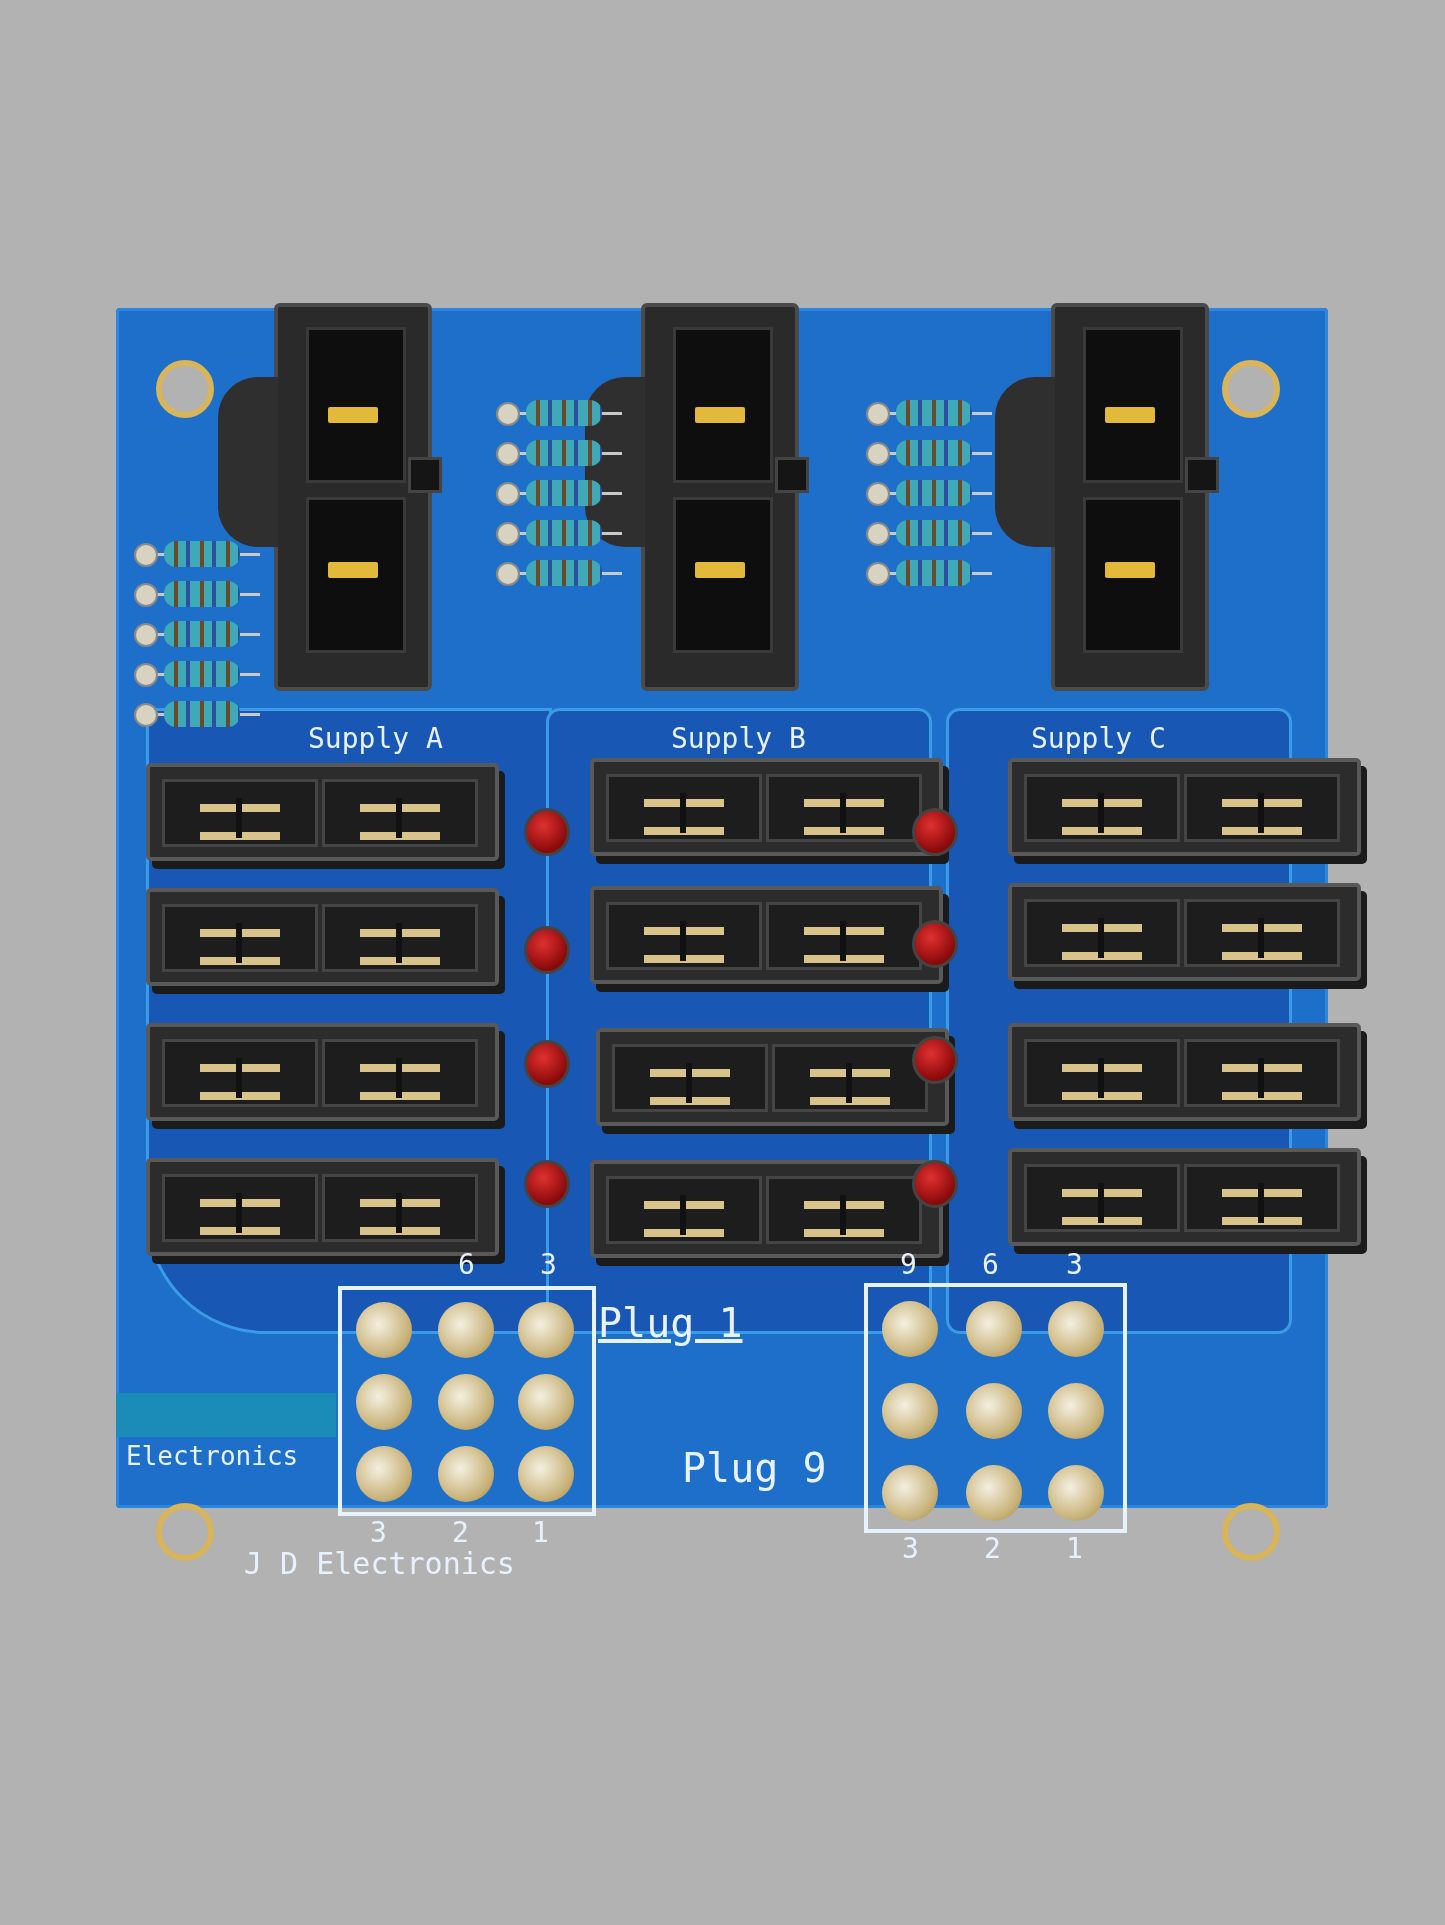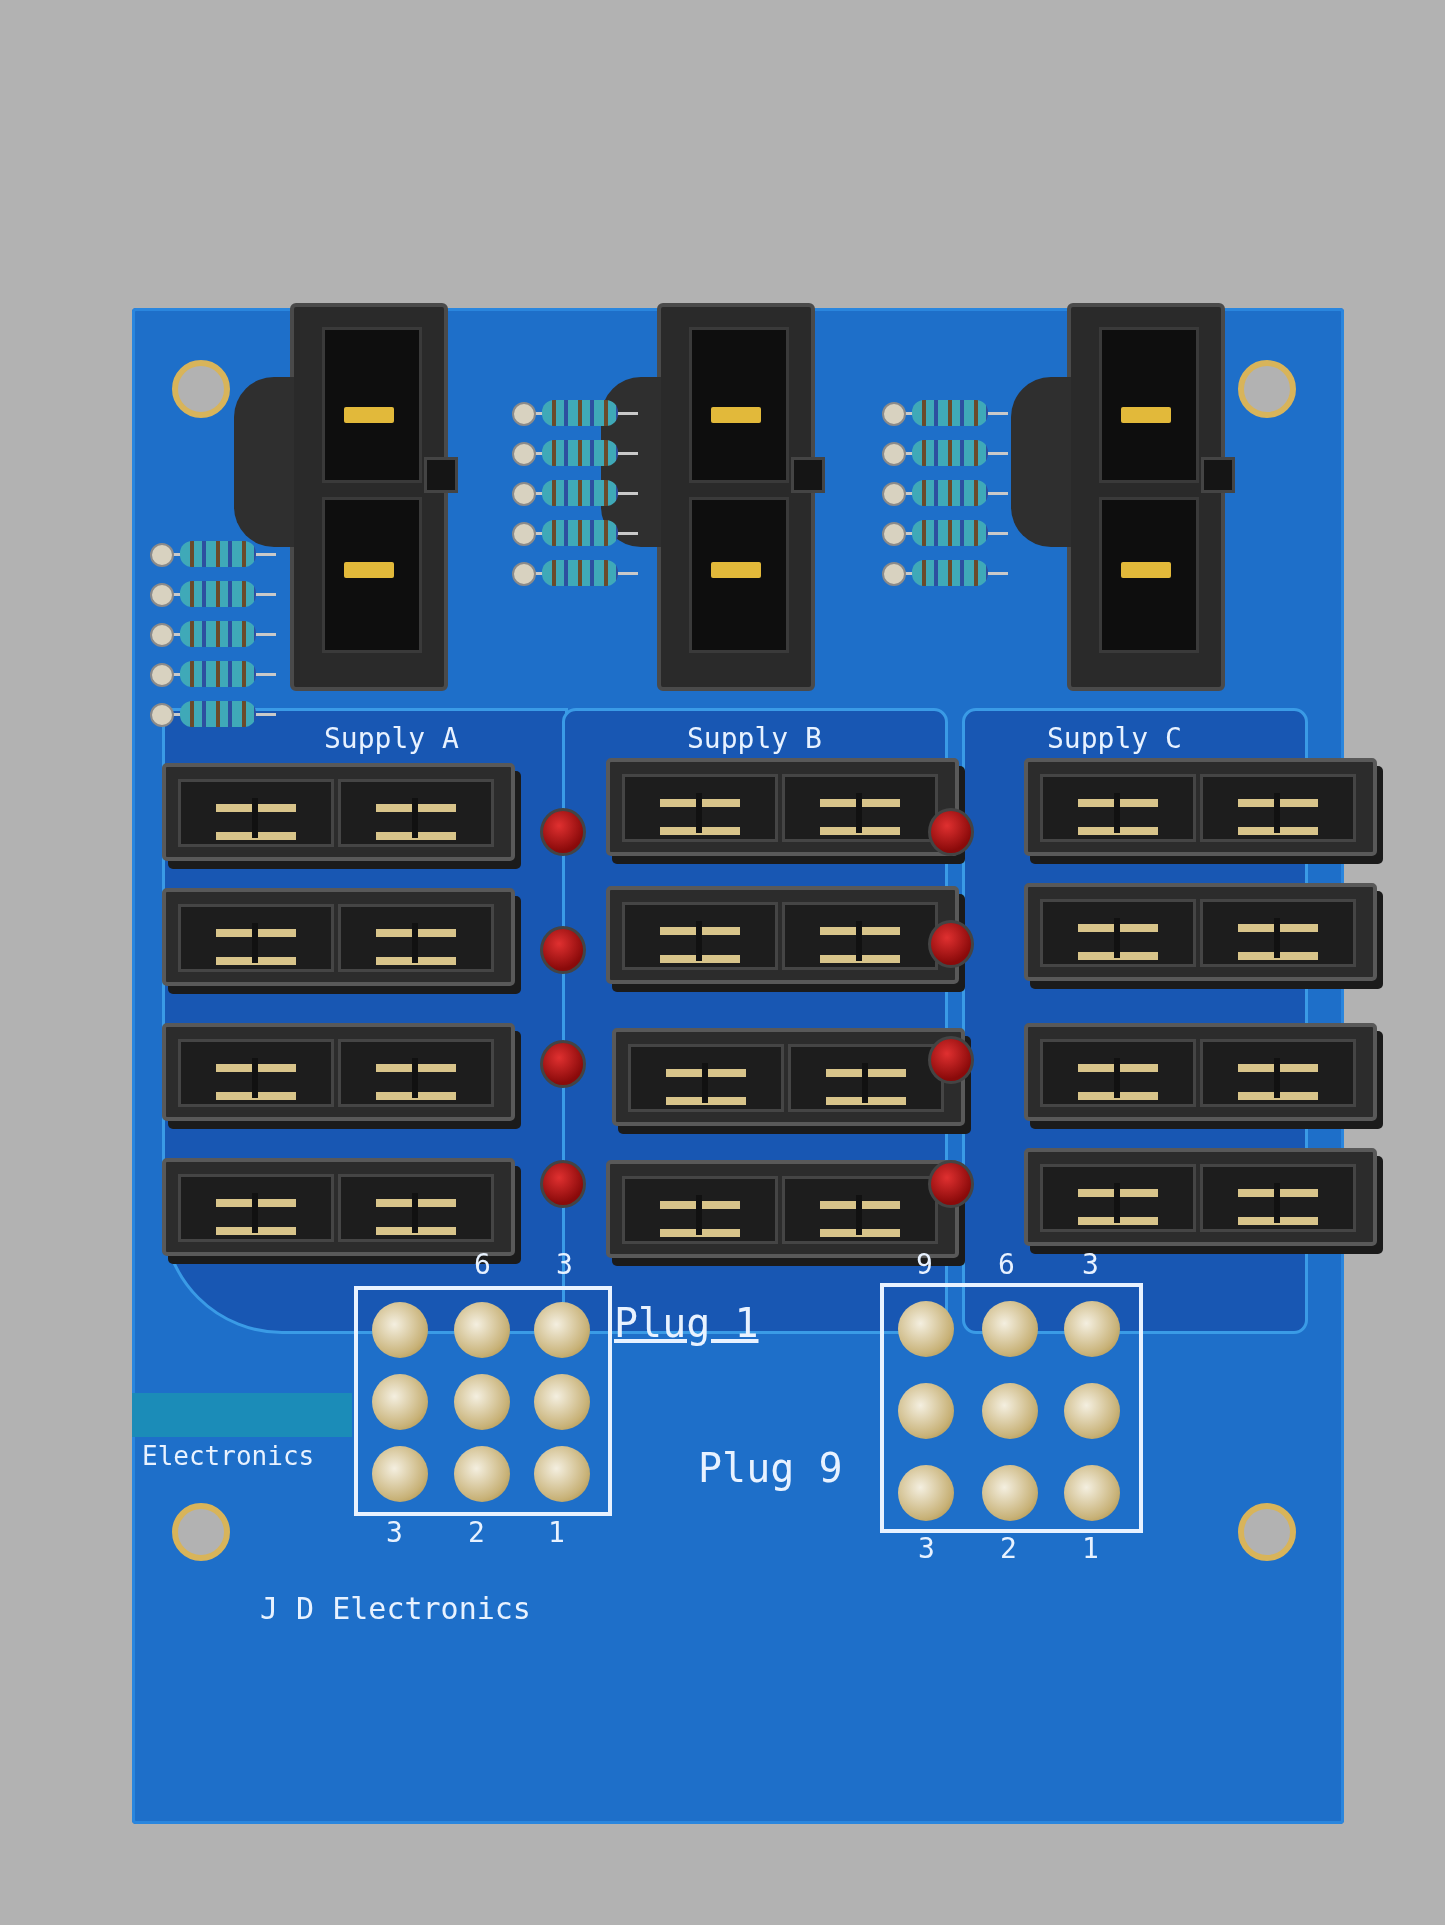--- a/index.html
+++ b/index.html
@@ -1,18 +1,18 @@
 <!DOCTYPE html>
 <html><head>
 <meta charset="utf-8">
 <style>
   html,body{margin:0;padding:0;}
   body{width:1445px;height:1925px;background:#b2b2b2;position:relative;overflow:hidden;font-family:"DejaVu Sans Mono",monospace;}
-  .pcb{position:absolute;left:116px;top:308px;width:1212px;height:1516px;background:#1e6fc9;border-radius:4px;
-       box-shadow:inset 0 0 0 3px #2a86de;margin-left:16px;}
+  .pcb{position:absolute;left:116px;top:308px;width:1212px;height:1200px;background:#1e6fc9;border-radius:4px;
+       box-shadow:inset 0 0 0 3px #2a86de;}
   .plane{position:absolute;background:#1857b3;border:3px solid #3a9be6;border-radius:14px;}
   .hole{position:absolute;width:46px;height:46px;border-radius:50%;background:#b2b2b2;border:6px solid #d8b45a;}
   .silk{position:absolute;color:#e8f2ff;font-family:"DejaVu Sans Mono",monospace;white-space:nowrap;}
   .conn{position:absolute;width:150px;height:380px;background:#2a2a2a;border:4px solid #4a4a4a;border-radius:6px;}
   .conn .slot{position:absolute;left:28px;width:94px;height:150px;background:#0e0e0e;border:3px solid #3a3a3a;}
   .conn .pin{position:absolute;left:50px;width:50px;height:16px;background:#e2b93a;border-radius:2px;}
   .conn .tab{position:absolute;left:-60px;top:70px;width:60px;height:170px;background:#2f2f2f;border-radius:40px 0 0 40px;}
   .conn .latch{position:absolute;right:-14px;top:150px;width:28px;height:30px;background:#151515;border:3px solid #444;}
   .res{position:absolute;height:26px;width:120px;}
   .res .lead{position:absolute;top:12px;left:0;width:120px;height:3px;background:#c9c9c9;}
@@ -275,21 +275,21 @@
     <div class="solder" style="left:96px;top:84px;"></div>
     <div class="solder" style="left:176px;top:84px;"></div>
     <div class="solder" style="left:14px;top:156px;"></div>
     <div class="solder" style="left:96px;top:156px;"></div>
     <div class="solder" style="left:176px;top:156px;"></div>
   </div>
   <div class="silk" style="left:482px;top:992px;font-size:40px;text-decoration:underline;">Plug 1</div>
   <div class="silk" style="left:254px;top:1208px;font-size:28px;">3</div>
   <div class="silk" style="left:336px;top:1208px;font-size:28px;">2</div>
   <div class="silk" style="left:416px;top:1208px;font-size:28px;">1</div>
-  <div class="silk" style="left:128px;top:1283px;font-size:30px;">J D Electronics</div>
+  <div class="silk" style="left:128px;top:1238px;font-size:30px;">J D Electronics</div>
 
   <div class="silk" style="left:784px;top:940px;font-size:28px;">9</div>
   <div class="silk" style="left:866px;top:940px;font-size:28px;">6</div>
   <div class="silk" style="left:950px;top:940px;font-size:28px;">3</div>
   <div class="plug" style="left:748px;top:975px;width:255px;height:242px;">
     <div class="solder" style="left:14px;top:14px;"></div>
     <div class="solder" style="left:98px;top:14px;"></div>
     <div class="solder" style="left:180px;top:14px;"></div>
     <div class="solder" style="left:14px;top:96px;"></div>
     <div class="solder" style="left:98px;top:96px;"></div>

